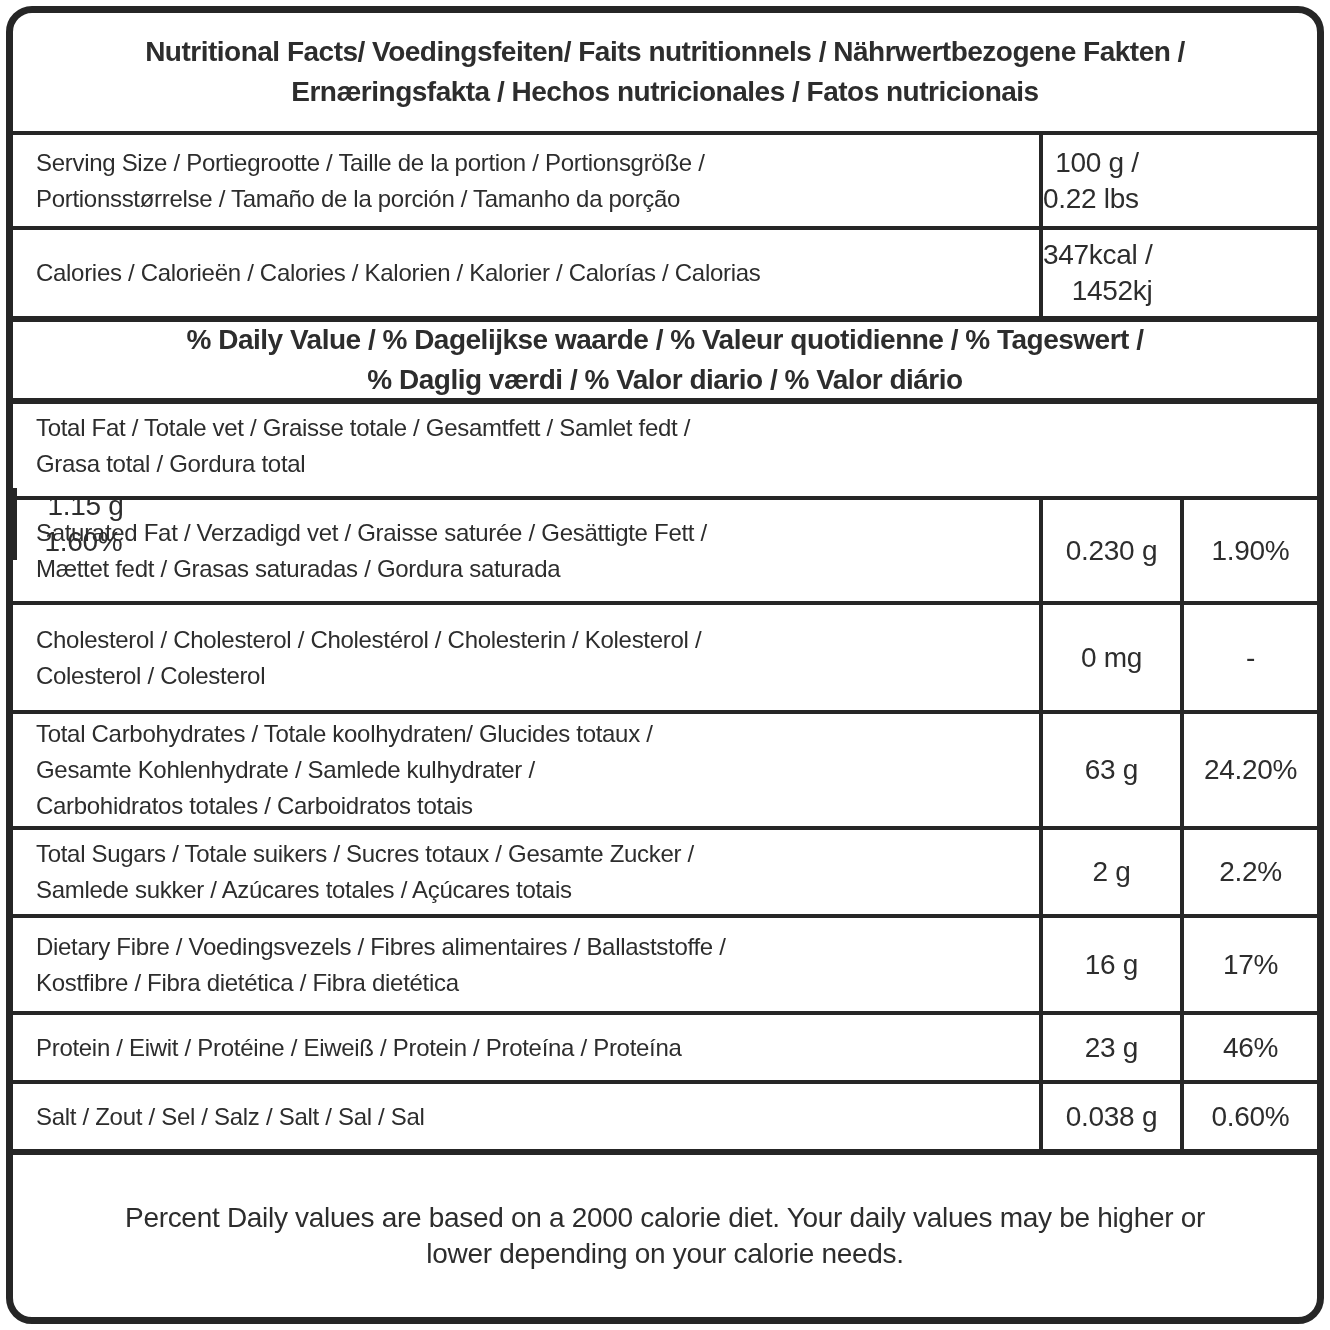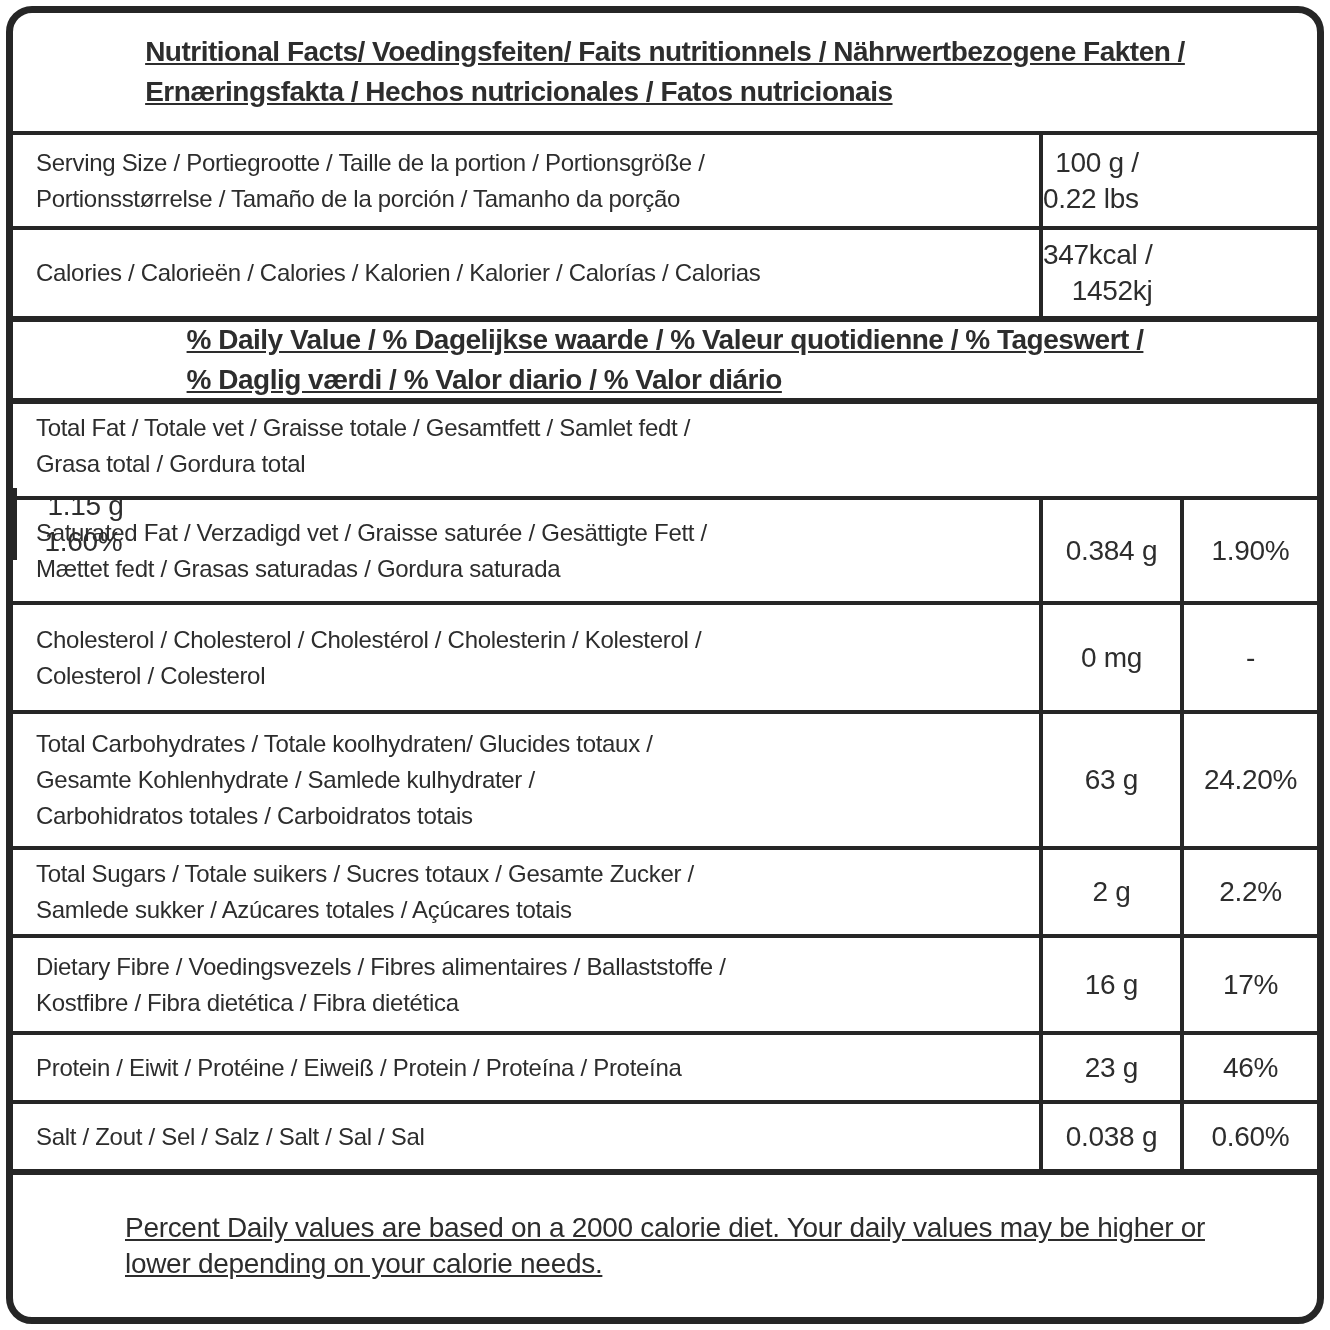--- a/index.html
+++ b/index.html
@@ -67,22 +67,22 @@
     width: 278px;
     border-left: 4px solid #262626;
     justify-content: flex-start;
     padding-right: 14px;
     text-align: right;
     flex: 0 0 auto;
   }
   .cell.center {
     flex: 1;
     justify-content: center;
+    text-align: center;
     padding: 6px 18px;
-    text-decoration: underline;
   }
   .txt {
     white-space: pre-line;
     font-size: 24px;
     line-height: 36px;
     letter-spacing: -0.3px;
   }
   .txt.big {
     font-size: 28px;
   }
@@ -145,41 +145,41 @@
       <span class="txt big">1.60%</span>
     </div>
   </div>
 
   <div class="row" style="height:105px;">
     <div class="cell label">
       <span class="txt">Saturated Fat / Verzadigd vet / Graisse saturée / Gesättigte Fett /
 Mættet fedt / Grasas saturadas / Gordura saturada</span>
     </div>
     <div class="cell amount">
-      <span class="txt big">0.384 g</span>
+      <span class="txt big">0.230 g</span>
     </div>
     <div class="cell dv">
       <span class="txt big">1.90%</span>
     </div>
   </div>
 
   <div class="row" style="height:109px;">
     <div class="cell label">
       <span class="txt">Cholesterol / Cholesterol / Cholestérol / Cholesterin / Kolesterol /
 Colesterol / Colesterol</span>
     </div>
     <div class="cell amount">
       <span class="txt big">0 mg</span>
     </div>
     <div class="cell dv">
       <span class="txt big">-</span>
     </div>
   </div>
 
-  <div class="row" style="height:136px;justify-content:flex-end;">
+  <div class="row" style="height:116px;justify-content:flex-end;">
     <div class="cell label">
       <span class="txt">Total Carbohydrates / Totale koolhydraten/ Glucides totaux /
 Gesamte Kohlenhydrate / Samlede kulhydrater /
 Carbohidratos totales / Carboidratos totais</span>
     </div>
     <div class="cell amount">
       <span class="txt big">63 g</span>
     </div>
     <div class="cell dv">
       <span class="txt big">24.20%</span>

